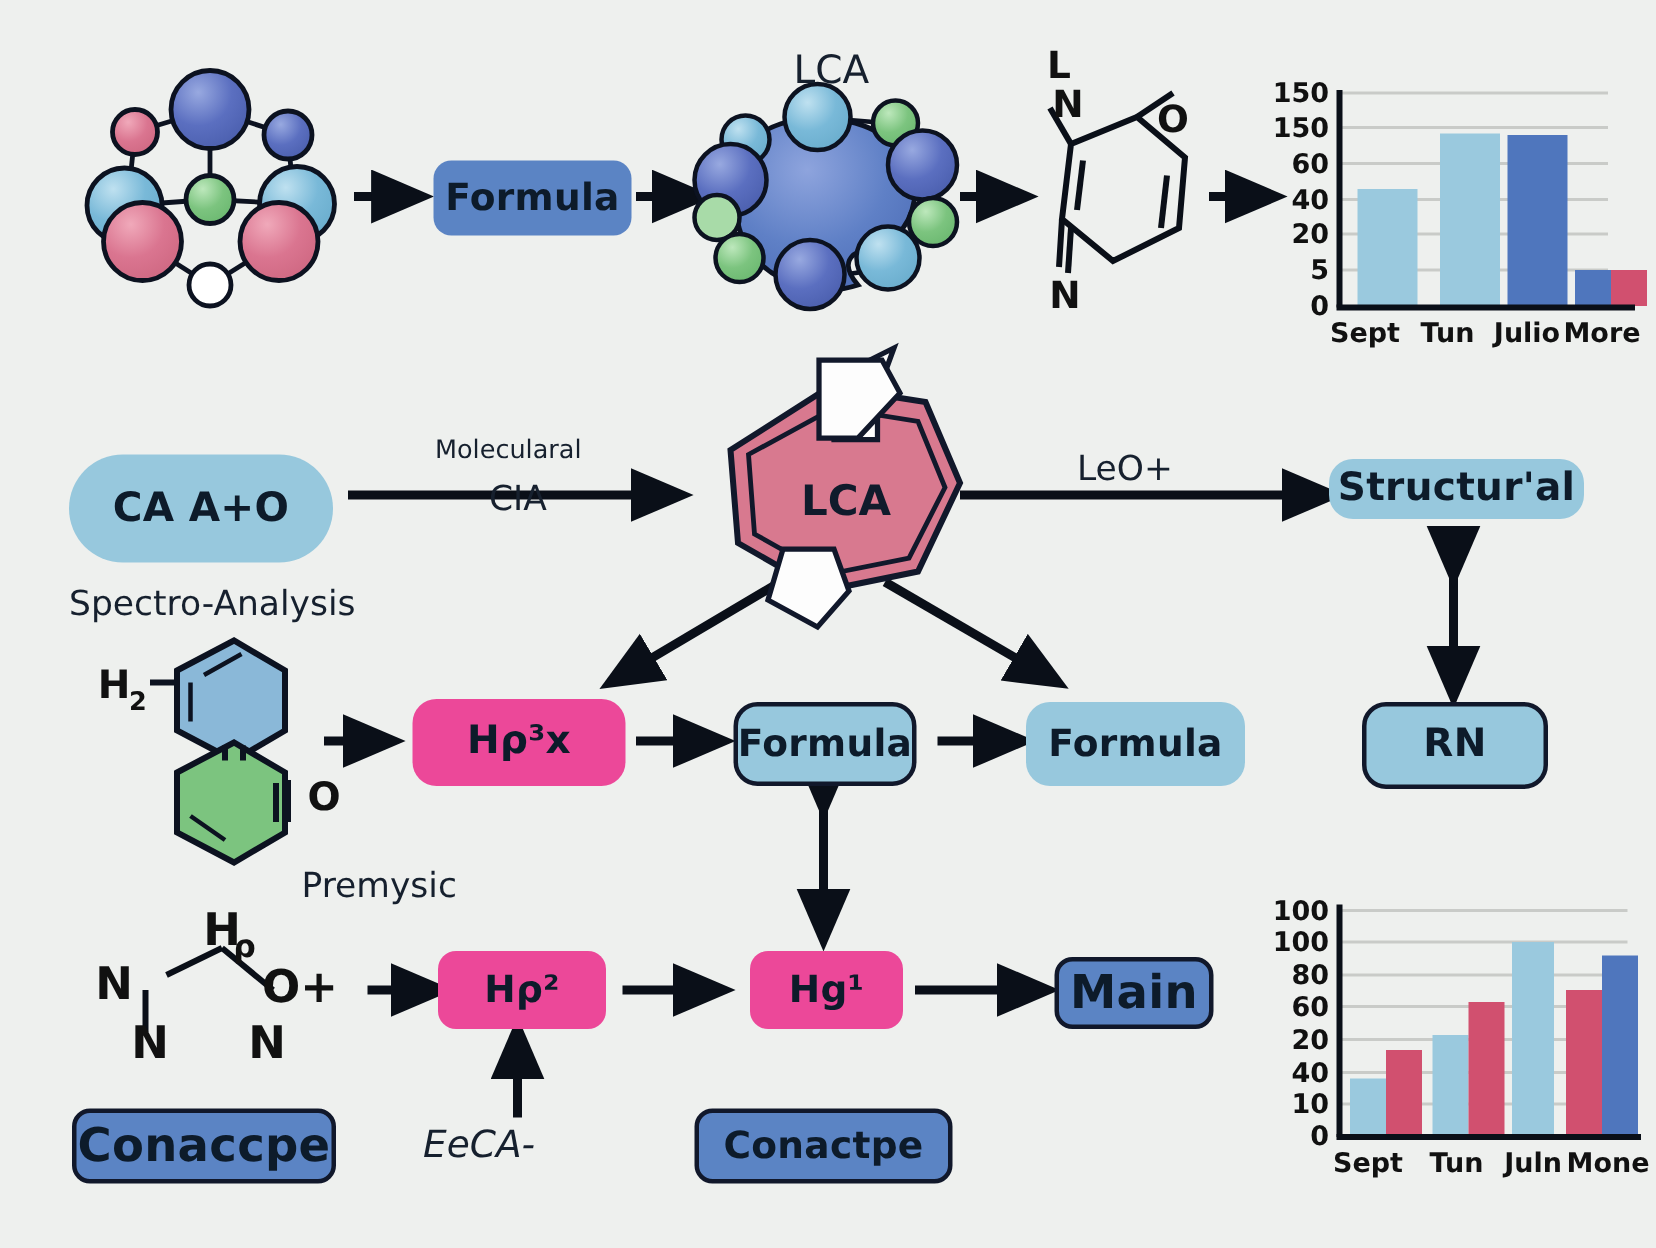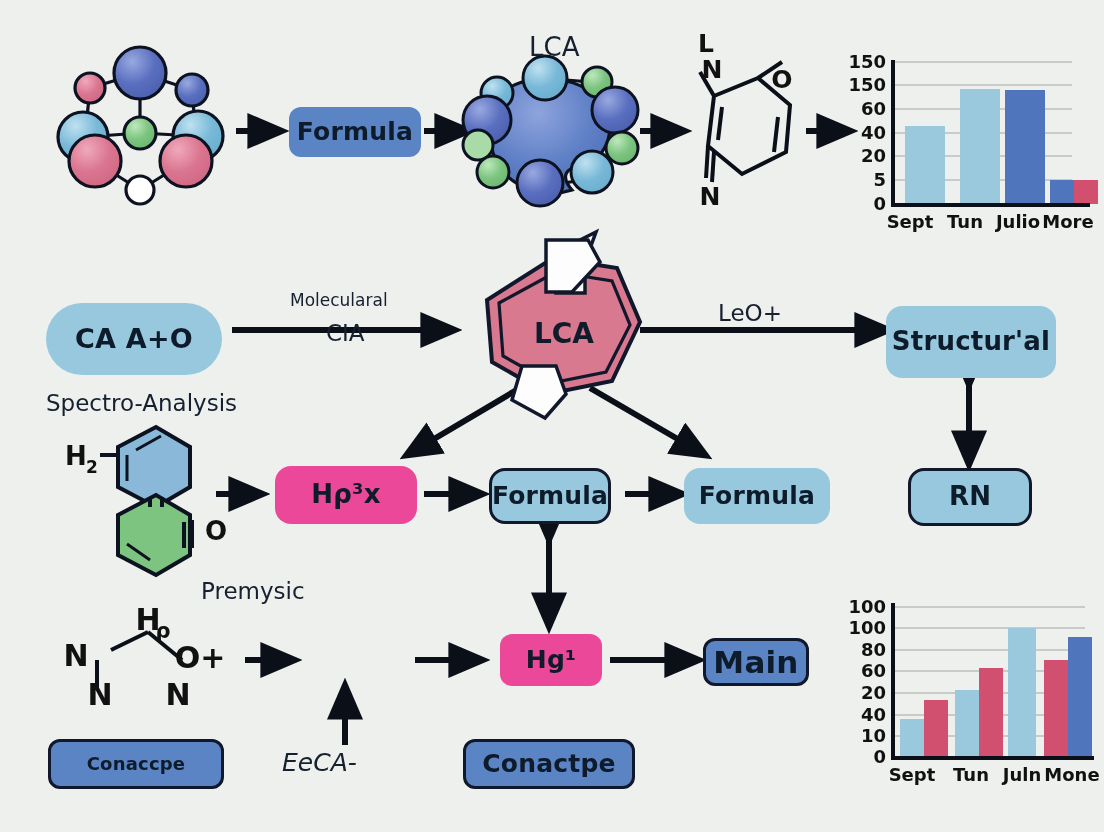--- a/index.html
+++ b/index.html
@@ -299,30 +299,31 @@
   <div class="node lightblue r-pill" style="left:46px;top:303px;width:176px;height:72px;font-size:27px;">CA A+O</div>
   <div class="flabel" style="left:46px;top:390px;font-size:23px;">Spectro-Analysis</div>
 
   <div class="flabel" style="left:290px;top:290px;font-size:17px;">Molecularal</div>
   <div class="flabel" style="left:326px;top:320px;font-size:23px;">CIA</div>
 
   <div class="flabel" style="left:524px;top:317px;font-size:28px;font-weight:600;color:#101b2c;width:80px;text-align:center;">LCA</div>
 
   <div class="flabel" style="left:718px;top:300px;font-size:23px;">LeO+</div>
 
-  <div class="node lightblue r-lg" style="left:886px;top:306px;width:170px;height:72px;font-size:26px;">Structur'al</div>
+  <div class="node lightblue r-lg" style="left:886px;top:306px;width:170px;height:40px;font-size:26px;">Structur'al</div>
   <div class="node lightblue r-lg bordered" style="left:908px;top:468px;width:124px;height:58px;font-size:26px;">RN</div>
 
   <div class="node pink r-lg" style="left:275px;top:466px;width:142px;height:58px;font-size:26px;">Hρ³x</div>
   <div class="node lightblue r-lg bordered" style="left:489px;top:468px;width:122px;height:56px;font-size:25px;">Formula</div>
   <div class="node lightblue r-lg" style="left:684px;top:468px;width:146px;height:56px;font-size:25px;">Formula</div>
 
   <div class="flabel" style="left:201px;top:578px;font-size:23px;">Premysic</div>
 
+  <div class="node pink r-md" style="left:292px;top:634px;width:112px;height:52px;font-size:25px;">Hρ²</div>
   <div class="node pink r-md" style="left:500px;top:634px;width:102px;height:52px;font-size:25px;">Hg¹</div>
   <div class="node midblue r-md bordered" style="left:703px;top:638px;width:106px;height:48px;font-size:31px;">Main</div>
 
-  <div class="node midblue r-md bordered" style="left:48px;top:739px;width:176px;height:50px;font-size:18px;">Conaccpe</div>
+  <div class="node midblue r-md bordered" style="left:48px;top:739px;width:176px;height:50px;font-size:31px;">Conaccpe</div>
   <div class="flabel" style="left:282px;top:748px;font-size:25px;font-style:italic;">EeCA-</div>
   <div class="node midblue r-md bordered" style="left:463px;top:739px;width:172px;height:50px;font-size:25px;">Conactpe</div>
 
   <div class="wm"></div>
 </div>
 
 </body></html>

